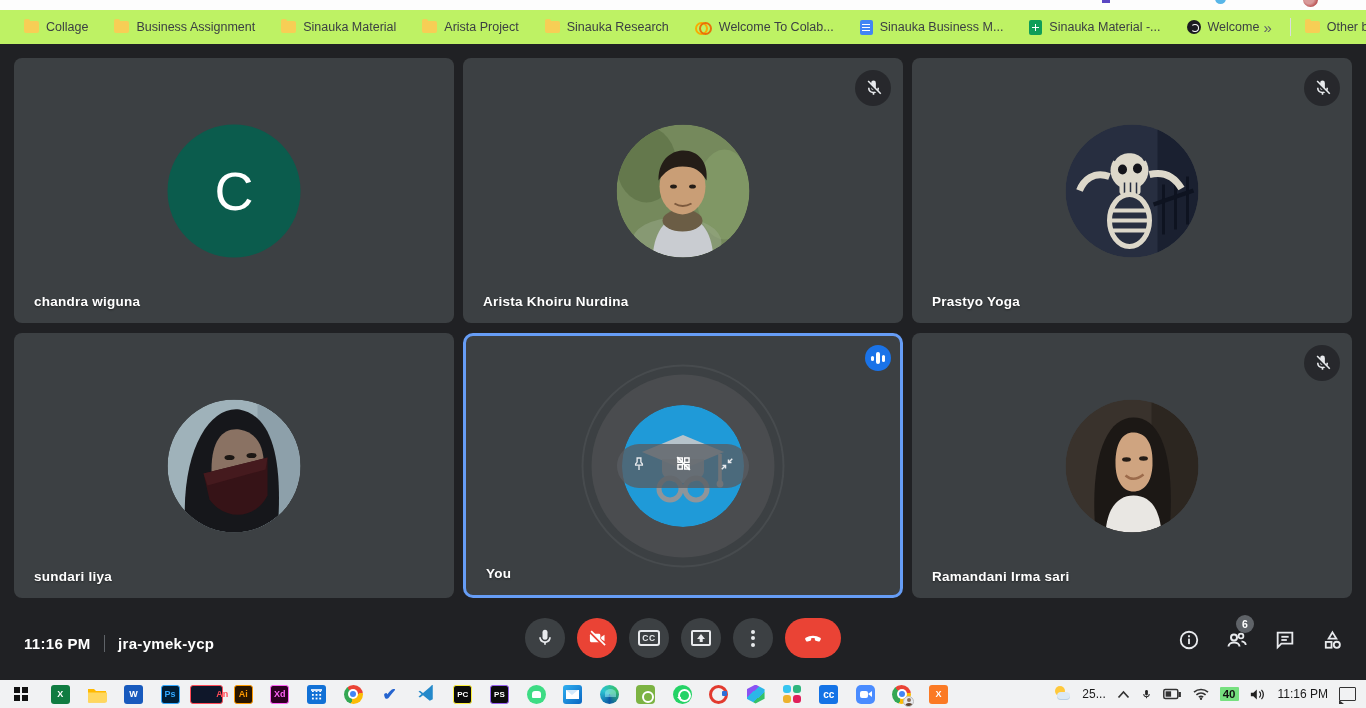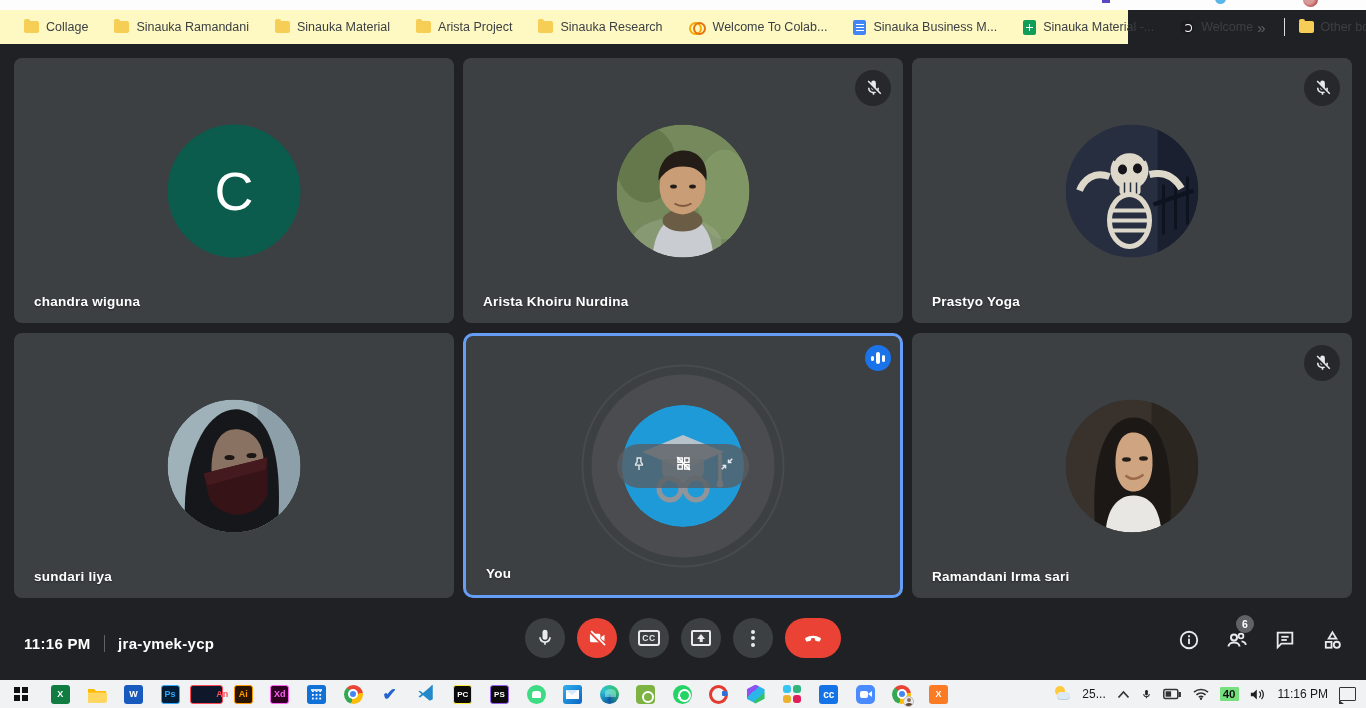--- a/index.html
+++ b/index.html
@@ -6,21 +6,21 @@
   html,body { width:1366px; height:708px; overflow:hidden; background:#202124;
     font-family:"Liberation Sans", sans-serif; }
 
   
   .browser-top { position:absolute; left:0; top:0; width:1366px; height:10px; background:#fdfdfd; overflow:hidden; }
   .frag-avatar { position:absolute; top:-8px; right:48px; width:15px; height:15px; border-radius:50%;
     background:radial-gradient(circle at 40% 45%, #d99a9a 0 40%, #b55 70%, #846 100%); }
   .frag-blue { position:absolute; top:-7px; right:140px; width:11px; height:11px; border-radius:50%; background:#58b6e8; }
   .frag-purple { position:absolute; top:-6px; right:256px; width:8px; height:9px; background:#5b47c2; }
 
-  .bookmarks-bar { position:absolute; left:0; top:10px; width:1128px; height:34px; background:#fef9c3;
+  .bookmarks-bar { position:absolute; left:0; top:10px; width:1366px; height:34px; background:#bef264;
     display:flex; align-items:center; padding:0 10px 0 24px; }
   .bm-list { display:flex; align-items:center; gap:26px; }
   .bm-item { display:flex; align-items:center; gap:7px; cursor:pointer; }
   .bm-label { font-size:12.5px; color:#3c4043; white-space:nowrap; }
   .ic-folder { width:15px; height:12px; background:#f7ce55; border-radius:2px; position:relative; flex:none; }
   .ic-folder::before { content:""; position:absolute; top:-2px; left:0; width:6px; height:3px; background:#f7ce55; border-radius:2px 2px 0 0; }
   .ic-colab { width:17px; height:12px; position:relative; flex:none; }
   .ic-colab::before,.ic-colab::after { content:""; position:absolute; top:1px; width:9px; height:9px;
     border:2.6px solid #f9ab00; border-radius:50%; }
   .ic-colab::before { left:0; } .ic-colab::after { right:0; border-color:#e8710a; }
@@ -171,21 +171,21 @@
 </div>
 
 <div class="bookmarks-bar">
   <div class="bm-list">
     <div class="bm-item">
       <span class="ic-folder"></span>
       <span class="bm-label">Collage</span>
     </div>
     <div class="bm-item">
       <span class="ic-folder"></span>
-      <span class="bm-label">Sinauka Ramandani</span>
+      <span class="bm-label">Business Assignment</span>
     </div>
     <div class="bm-item">
       <span class="ic-folder"></span>
       <span class="bm-label">Sinauka Material</span>
     </div>
     <div class="bm-item">
       <span class="ic-folder"></span>
       <span class="bm-label">Arista Project</span>
     </div>
     <div class="bm-item">

